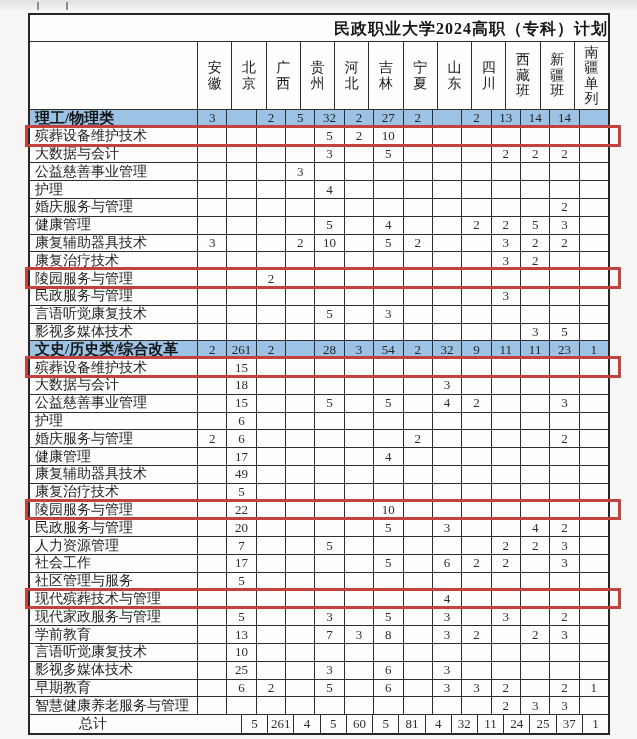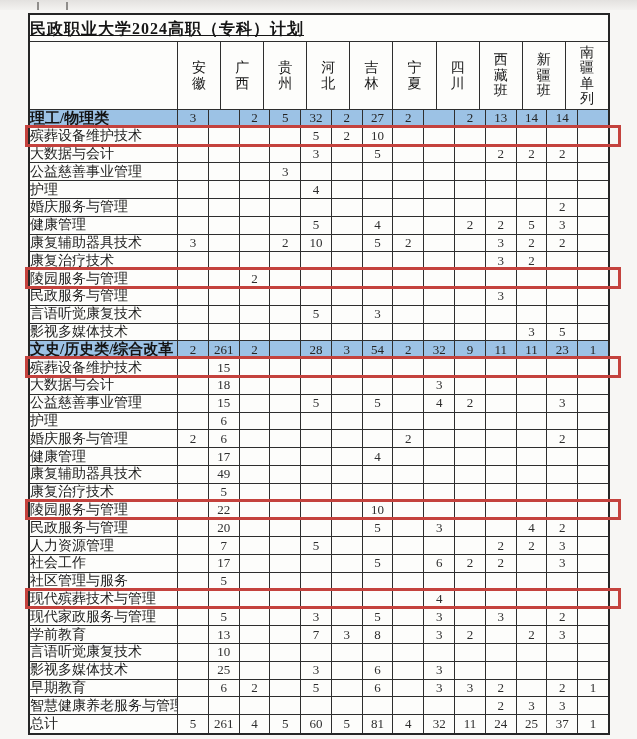--- a/index.html
+++ b/index.html
@@ -29,31 +29,31 @@
     display:flex;
     height:17.8px;
     border-bottom:1px solid #2e2e2e;
     box-sizing:border-box;
     position:relative;
     background:#fdfdfb;
   }
   .row:last-child{border-bottom:none;}
   .title-row{height:27px;align-items:center;justify-content:center;}
   .title-cell{
-    width:100%;text-align:left;
+    width:100%;text-align:right;
     font-weight:bold;font-size:16px;color:#161616;
     letter-spacing:1px;
     line-height:25px;
-    text-decoration:underline;
   }
   .head-row{height:68px;}
   .name-cell{
-    width:148px;flex:none;
+    width:168px;flex:none;
     border-right:1px solid #2e2e2e;
     box-sizing:border-box;
+    padding-left:5px;
     display:flex;align-items:center;
     font-size:14px;color:#1d1d1d;
     white-space:nowrap;overflow:hidden;
   }
   .num-cell{
     flex:1;
     border-right:1px solid #2e2e2e;
     box-sizing:border-box;
     display:flex;align-items:center;justify-content:center;
     font-size:13px;color:#2e2e2e;
@@ -63,21 +63,21 @@
   .head-cell{padding:2px 0;}
   .vtext{
     display:block;width:15px;
     word-break:break-all;
     line-height:15.5px;font-size:14px;color:#161616;
     text-align:center;
   }
   .section{background:var(--section-bg,#9cc2e5);}
   .section .name-cell{font-weight:bold;font-size:15px;color:#141414;}
   .section .num-cell{color:#242424;}
-  .total .name-cell{font-size:14px;}
+  .total .name-cell{font-size:14px;margin-left:44px;}
   .redbox{
     position:absolute;
     left:-5px;right:-13px;top:-3px;bottom:-2px;
     border:3px solid var(--highlight-border,#c4423d);
     pointer-events:none;
     z-index:5;
   }
 </style>
 </head>
 <body>
@@ -89,33 +89,39 @@
   <div class="plan-table" id="plan-table">
       <div class="row title-row">
         <div class="title-cell">民政职业大学2024高职（专科）计划</div>
       </div>
       <div class="row head-row">
         <div class="name-cell"></div>
         <div class="num-cell head-cell">
           <span class="vtext">安徽</span>
         </div>
         <div class="num-cell head-cell">
+          <span class="vtext">北京</span>
+        </div>
+        <div class="num-cell head-cell">
           <span class="vtext">广西</span>
         </div>
         <div class="num-cell head-cell">
           <span class="vtext">贵州</span>
         </div>
         <div class="num-cell head-cell">
           <span class="vtext">河北</span>
         </div>
         <div class="num-cell head-cell">
           <span class="vtext">吉林</span>
         </div>
         <div class="num-cell head-cell">
           <span class="vtext">宁夏</span>
+        </div>
+        <div class="num-cell head-cell">
+          <span class="vtext">山东</span>
         </div>
         <div class="num-cell head-cell">
           <span class="vtext">四川</span>
         </div>
         <div class="num-cell head-cell">
           <span class="vtext">西藏班</span>
         </div>
         <div class="num-cell head-cell">
           <span class="vtext">新疆班</span>
         </div>

